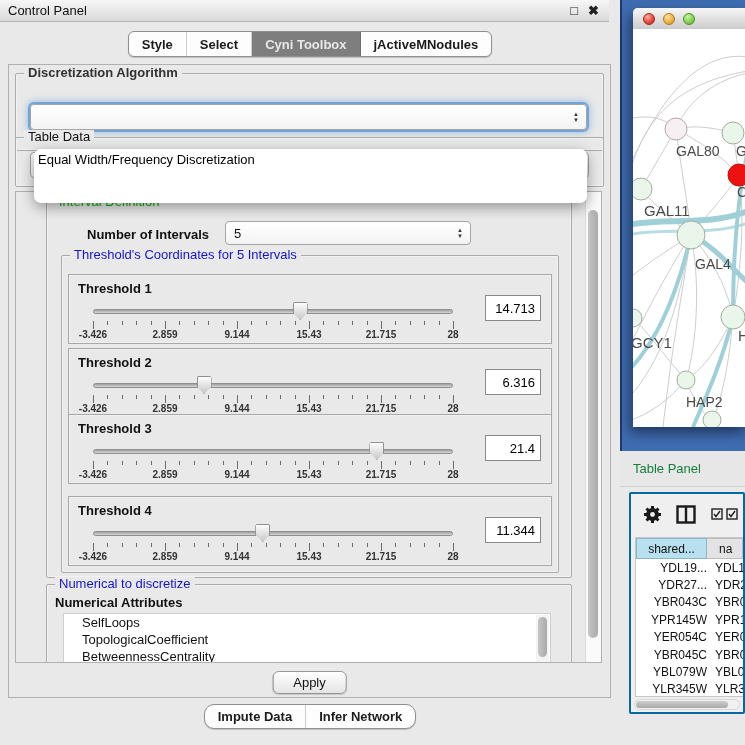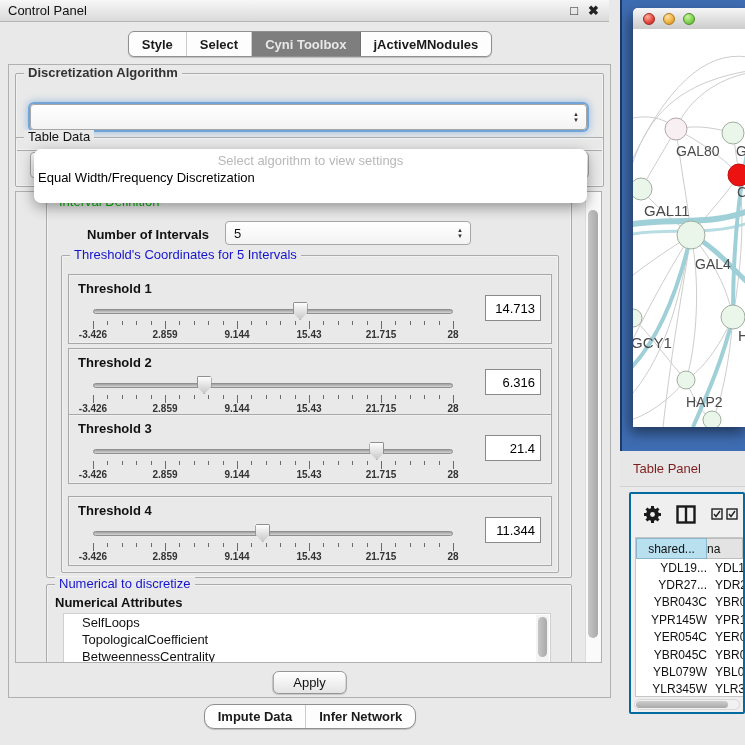--- a/index.html
+++ b/index.html
@@ -75,28 +75,28 @@
   
   .desktop{position:absolute;left:620px;top:0;width:125px;height:451px;background:linear-gradient(90deg,#1d3a68 0,#1d3a68 2px,var(--desktop-blue,#3f6db3) 2px);overflow:hidden;}
   .mac-window{position:absolute;left:13px;top:8px;width:115px;height:419px;background:#fff;border-radius:5px 0 0 0;box-shadow:-3px 6px 14px rgba(0,0,0,.5);}
   .mac-titlebar{height:21px;background:linear-gradient(#f6f6f6,#cccccc);border-bottom:1px solid #9e9e9e;border-radius:5px 0 0 0;display:flex;align-items:center;gap:8px;padding-left:10px;}
   .light{width:12px;height:12px;border-radius:50%;box-sizing:border-box;}
   .light.red{background:radial-gradient(circle at 35% 28%,#ffb0a0,#e4453a 60%,#b52c22);border:1px solid #9e2a20;}
   .light.yellow{background:radial-gradient(circle at 35% 28%,#ffe2a0,#efaf3f 60%,#cd8a21);border:1px solid #a97a1e;}
   .light.green{background:radial-gradient(circle at 35% 28%,#c9f4a0,#7ed04f 60%,#55a82c);border:1px solid #4e8f28;}
   .net-canvas{position:absolute;left:0;top:21px;right:0;bottom:0;background:#fff;overflow:hidden;}
 
-  .tp-headerbar{position:absolute;left:620px;top:451px;width:125px;height:36px;background:#e7e7e7;border-bottom:1px solid #d2d2d2;display:flex;align-items:center;padding-left:13px;box-sizing:border-box;font-size:13px;color:#7f1d1d;}
+  .tp-headerbar{position:absolute;left:620px;top:451px;width:125px;height:36px;background:#e7e7e7;border-bottom:1px solid #d2d2d2;display:flex;align-items:center;padding-left:13px;box-sizing:border-box;font-size:13px;color:#15803d;}
   .table-panel{position:absolute;left:629px;top:492px;width:116px;height:222px;background:#efefef;border:2px solid #0369a1;border-radius:2px;box-sizing:border-box;overflow:hidden;}
   .tp-toolbar{position:absolute;left:0;top:0;width:100%;height:42px;}
   .tp-icon{position:absolute;top:11px;}
   .tbl{position:absolute;left:4px;top:43px;right:0;bottom:15px;background:#fff;border:1px solid #c6c6c6;border-right:none;overflow:hidden;}
   .tbl-headrow{display:flex;height:21px;}
   .tbl-h1{width:71px;box-sizing:border-box;background:var(--table-header-selected,#b9e0ef);border:1px solid #8ab6cc;font-size:12px;display:flex;align-items:center;justify-content:center;overflow:hidden;white-space:nowrap;}
-  .tbl-h2{flex:1;box-sizing:border-box;background:#e3e3e3;border:1px solid #bdbdbd;border-left:none;font-size:12px;display:flex;align-items:center;padding-left:0;overflow:hidden;white-space:nowrap;}
+  .tbl-h2{flex:1;box-sizing:border-box;background:#e3e3e3;border:1px solid #bdbdbd;border-left:none;font-size:12px;display:flex;align-items:center;padding-left:12px;overflow:hidden;white-space:nowrap;}
   .tbl-row{display:flex;height:17.4px;font-size:12px;align-items:center;text-align:right;}
   .tbl-c1{width:71px;padding-left:6px;box-sizing:border-box;overflow:hidden;white-space:nowrap;}
   .tbl-c2{flex:1;padding-left:8px;overflow:hidden;white-space:nowrap;}
   .h-scroll{position:absolute;left:3px;right:3px;bottom:2px;height:11px;background:#f1f1f1;border:1px solid #d8d8d8;border-radius:6px;box-sizing:border-box;}
   .h-scroll .hthumb{position:absolute;left:1px;top:1px;height:7px;width:88%;background:linear-gradient(#cdcdcd,#a9a9a9);border-radius:5px;}
 
   svg text{font-family:"Liberation Sans",sans-serif;fill:#4a4a4a;}
 </style>
 </head>
 <body>
@@ -137,21 +137,20 @@
 
     <div class="group td-group">
       <span class="group-title">Table Data</span>
       <div class="combo td-combo">
         <span>galFiltered.sif default node</span>
         <span class="spin">▲<br>▼</span>
       </div>
     </div>
 
     <div class="popup">
-      <div class="popup-prompt">Select algorithm to view settings</div>
       <div class="popup-option">Equal Width/Frequency Discretization</div>
     </div>
 
     <div class="scrollpane">
 
       <div class="group interval-group">
         <span class="group-title gt-green">Interval Definition</span>
         <span class="ni-label">Number of Intervals</span>
         <div class="combo ni-combo">
           <span>5</span>

